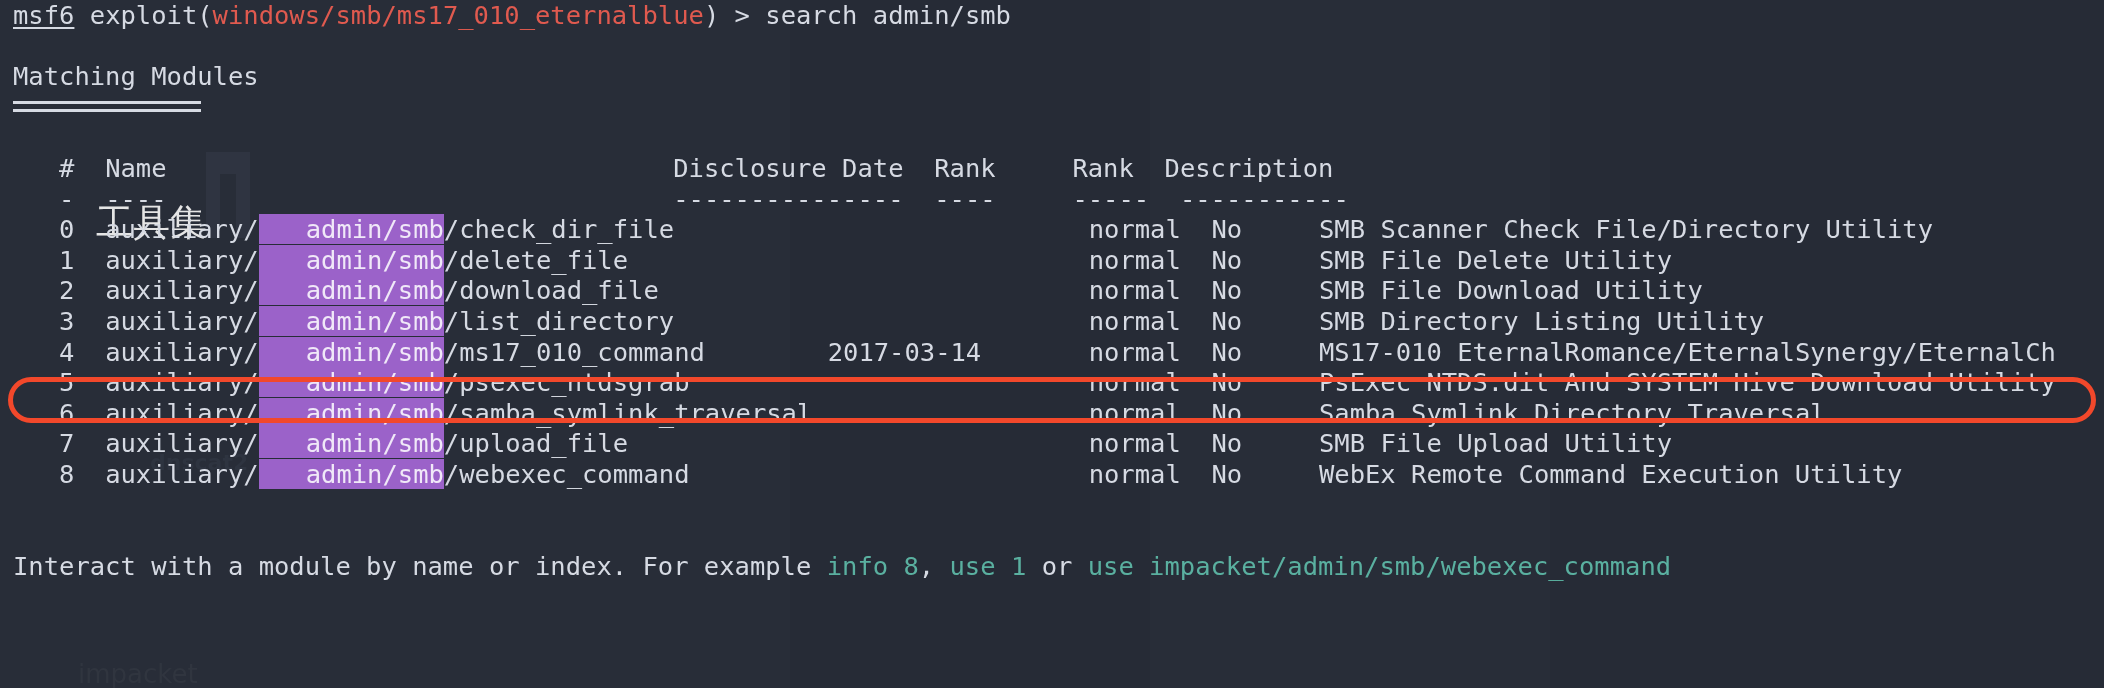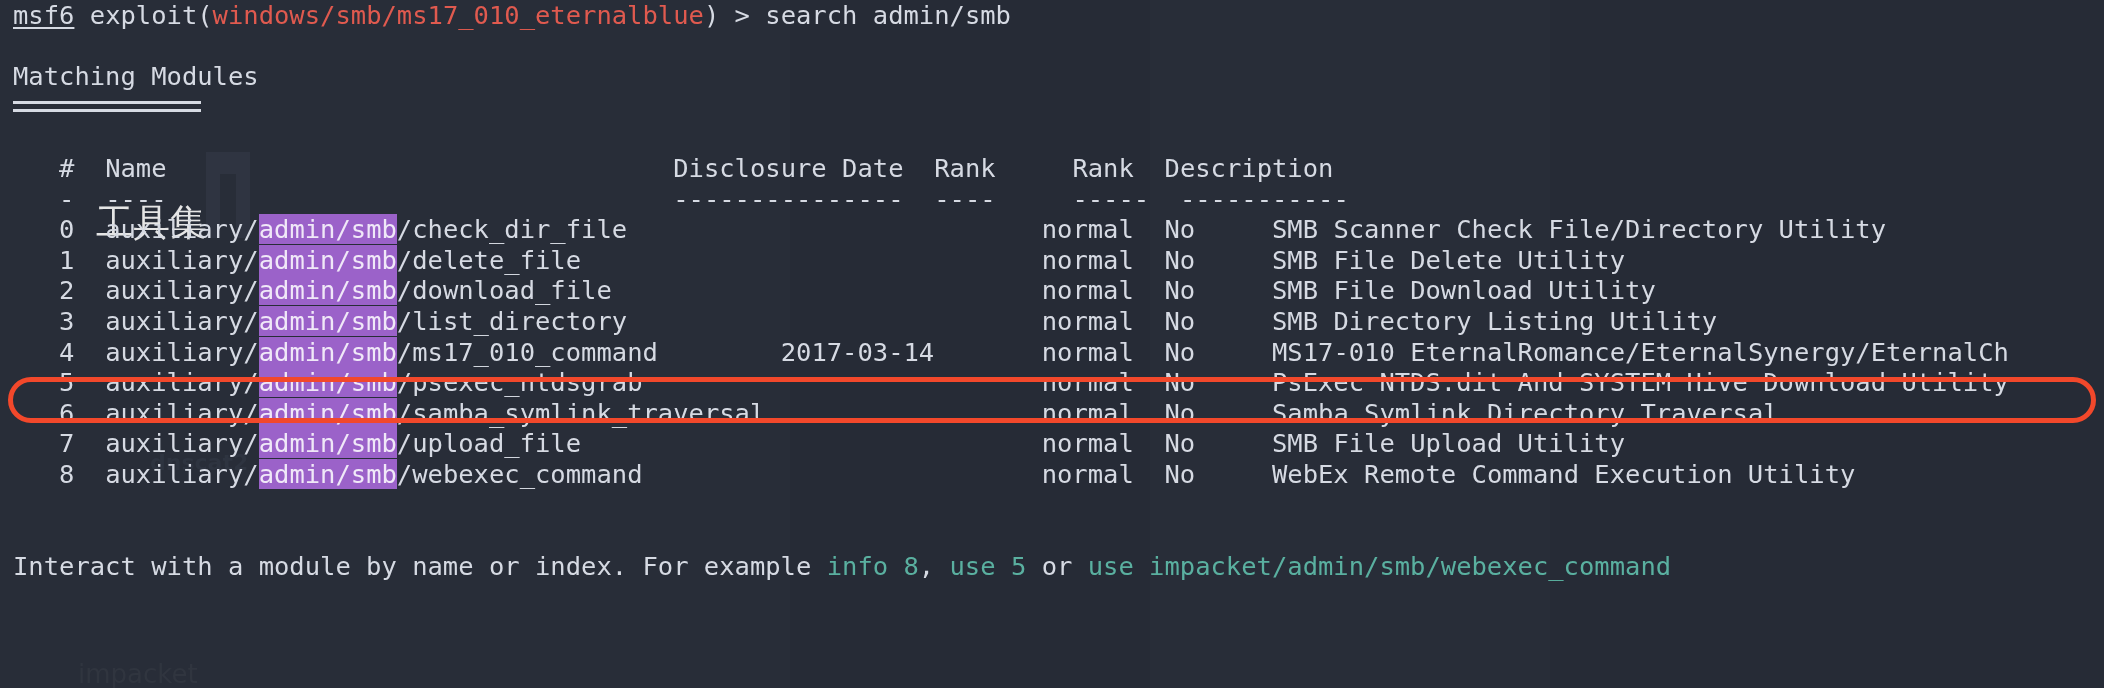--- a/index.html
+++ b/index.html
@@ -70,20 +70,21 @@
 
   .pad { padding-left: 13px; }
 
   
   .c-red      { color: #e05a4f; }
   .c-white    { color: #d6dae3; }
   .c-teal     { color: #5ab0a0; }
   .hl {
     background: #9b62c9;
     color: #f0e8f8;
+    padding-left: 47px;
   }
   .uline { text-decoration: underline; text-underline-offset: 3px; }
 
   
   .dbl-rule {
     display: inline-block;
     position: relative;
     width: 188px;
     height: 30.6px;
     vertical-align: top;
@@ -150,18 +151,18 @@
         <div class="line pad"><span>   </span><span class="c-white">4</span><span>  </span><span class="c-white">auxiliary/</span><span class="hl">admin/smb</span><span class="c-white">/ms17_010_command</span><span>        </span><span class="c-white">2017-03-14       </span><span class="c-white">normal  </span><span class="c-white">No     </span><span class="c-white">MS17-010 EternalRomance/EternalSynergy/EternalCh</span></div>
         <div class="line pad"><span>   </span><span class="c-white">5</span><span>  </span><span class="c-white">auxiliary/</span><span class="hl">admin/smb</span><span class="c-white">/psexec_ntdsgrab</span><span>         </span><span class="c-white">                 </span><span class="c-white">normal  </span><span class="c-white">No     </span><span class="c-white">PsExec NTDS.dit And SYSTEM Hive Download Utility</span></div>
         <div class="line pad"><span>   </span><span class="c-white">6</span><span>  </span><span class="c-white">auxiliary/</span><span class="hl">admin/smb</span><span class="c-white">/samba_symlink_traversal</span><span> </span><span class="c-white">                 </span><span class="c-white">normal  </span><span class="c-white">No     </span><span class="c-white">Samba Symlink Directory Traversal</span></div>
         <div class="line pad"><span>   </span><span class="c-white">7</span><span>  </span><span class="c-white">auxiliary/</span><span class="hl">admin/smb</span><span class="c-white">/upload_file</span><span>             </span><span class="c-white">                 </span><span class="c-white">normal  </span><span class="c-white">No     </span><span class="c-white">SMB File Upload Utility</span></div>
         <div class="line pad"><span>   </span><span class="c-white">8</span><span>  </span><span class="c-white">auxiliary/</span><span class="hl">admin/smb</span><span class="c-white">/webexec_command</span><span>         </span><span class="c-white">                 </span><span class="c-white">normal  </span><span class="c-white">No     </span><span class="c-white">WebEx Remote Command Execution Utility</span></div>
       </div>
 
     <div class="line"> </div>
     <div class="line"> </div>
 
-    <div class="line pad"><span class="c-white">Interact with a module by name or index. For example </span><span class="c-teal">info 8</span><span class="c-white">, </span><span class="c-teal">use 5</span><span class="c-white"> or </span><span class="c-teal">use impacket/admin/smb/webexec_command</span></div>
+    <div class="line pad"><span class="c-white">Interact with a module by name or index. For example </span><span class="c-teal">info 8</span><span class="c-white">, </span><span class="c-teal">use 1</span><span class="c-white"> or </span><span class="c-teal">use impacket/admin/smb/webexec_command</span></div>
 
   </div>
 
   <div id="highlight-box"></div>
 </div>
 
 </body></html>

